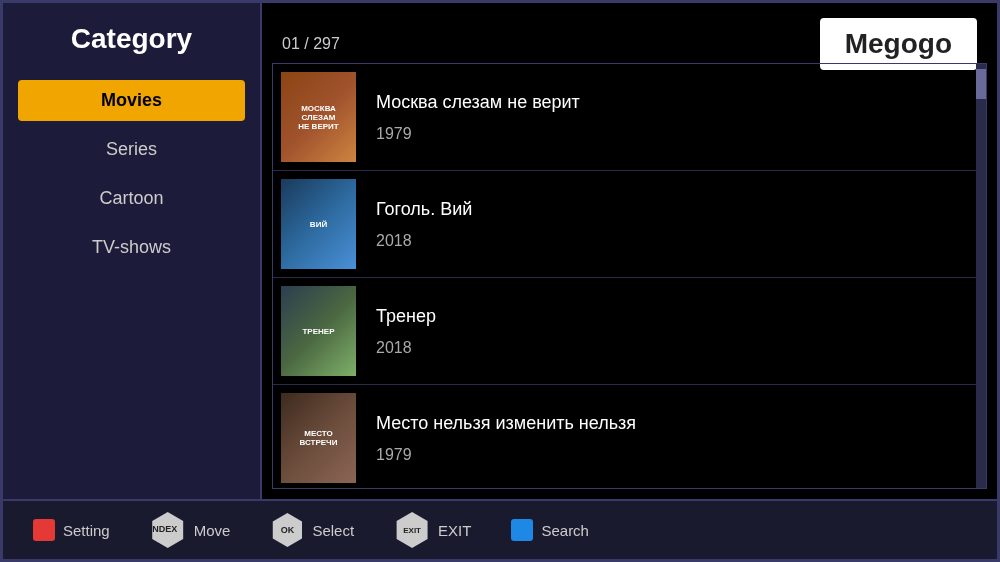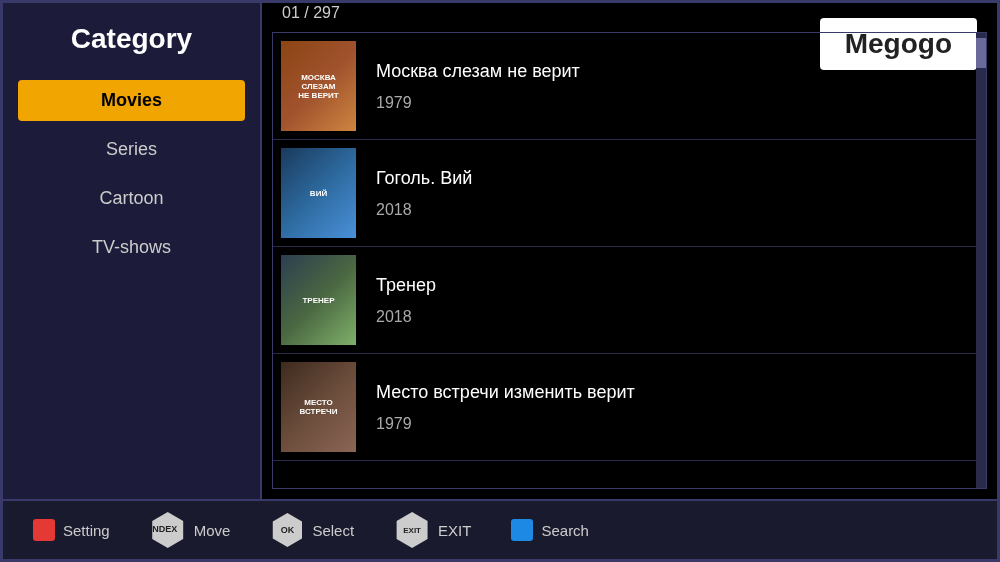--- a/index.html
+++ b/index.html
@@ -89,21 +89,21 @@
       color: #222222;
       font-size: 28px;
       font-weight: bold;
       padding: 10px 25px;
       border-radius: 4px;
     }
 
     .pagination {
       color: #cccccc;
       font-size: 16px;
-      padding: 1px 20px 10px 20px;
+      padding: 32px 20px 10px 20px;
     }
 
     .movie-list {
       flex: 1;
       overflow: hidden;
       border: 1px solid #3a3a6a;
       margin: 0 10px 10px 10px;
       position: relative;
     }
 
@@ -314,21 +314,21 @@
               <div class="movie-title">Тренер</div>
               <div class="movie-year">2018</div>
             </div>
           </div>
 
           <div class="movie-item">
             <div class="movie-thumbnail thumb-mesto">
               <div class="thumb-text">МЕСТО<br>ВСТРЕЧИ</div>
             </div>
             <div class="movie-info">
-              <div class="movie-title">Место встречи изменить верит</div>
+              <div class="movie-title">Место нельзя изменить нельзя</div>
               <div class="movie-year">1979</div>
             </div>
           </div>
 
           <div class="scrollbar">
             <div class="scrollbar-thumb"></div>
           </div>
         </div>
       </div>
     </div>

